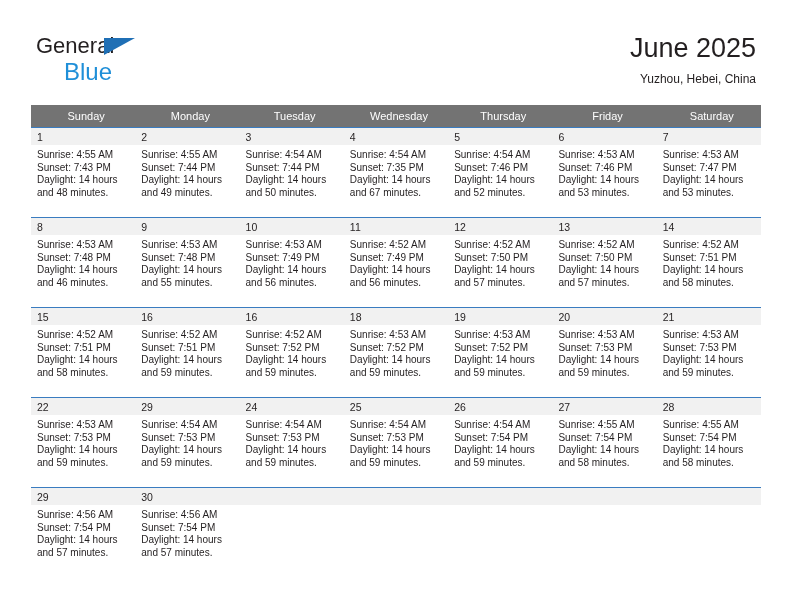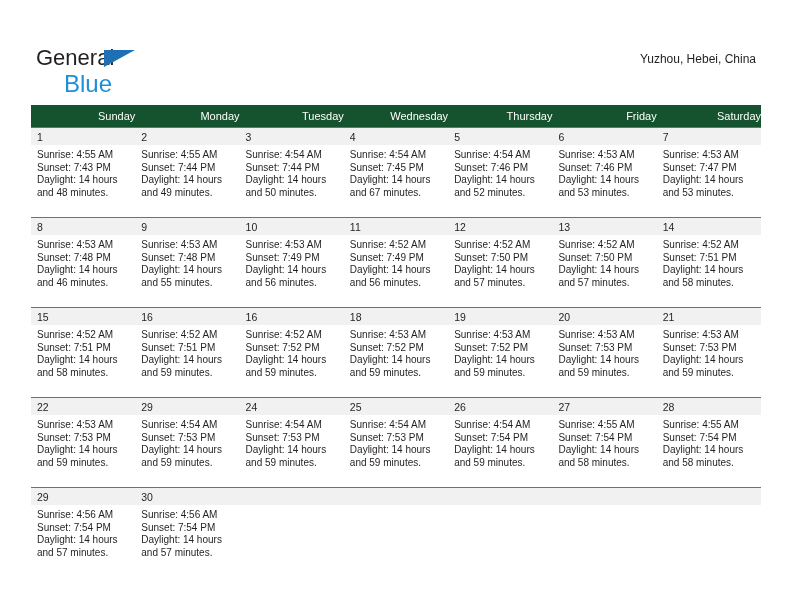--- a/index.html
+++ b/index.html
@@ -20,21 +20,21 @@
   .page {
     width: 792px;
     height: 612px;
     position: relative;
   }
 
   
   .header {
     position: absolute;
     left: 0;
-    top: 12px;
+    top: 0;
     width: 792px;
     height: 100px;
   }
 
   .logo {
     position: absolute;
     left: 36px;
     top: 35px;
     width: 200px;
     height: 50px;
@@ -93,25 +93,25 @@
   .calendar {
     position: absolute;
     left: 31px;
     top: 105px;
     width: 730px;
     border-collapse: collapse;
     table-layout: fixed;
   }
 
   .dow-row th {
-    background: #14532d;
+    background: #737373;
     color: #ffffff;
     font-size: 11px;
     font-weight: normal;
-    text-align: right;
+    text-align: center;
     padding: 5px 0 5px 6px;
     height: 19px;
     border: none;
   }
 
   .week-row {
     height: 90px;
   }
 
   .day-cell {
@@ -151,20 +151,21 @@
 
   <div class="header">
 
     <div class="logo">
       <span class="logo-row1">General</span>
       <span class="logo-tri"></span>
       <span class="logo-row2">Blue</span>
     </div>
 
     <div class="title-block">
+      <div class="cal-title">June 2025</div>
       <div class="cal-subtitle">Yuzhou, Hebei, China</div>
     </div>
 
   </div>
 
   <table class="calendar">
     <thead>
       <tr class="dow-row">
         <th>Sunday</th>
         <th>Monday</th>
@@ -201,21 +202,21 @@
               <div>Sunrise: 4:54 AM</div>
               <div>Sunset: 7:44 PM</div>
               <div>Daylight: 14 hours</div>
               <div>and 50 minutes.</div>
             </div>
           </td>
           <td class="day-cell">
             <div class="daynum-band">4</div>
             <div class="day-body">
               <div>Sunrise: 4:54 AM</div>
-              <div>Sunset: 7:45 PM</div>
+              <div>Sunset: 7:35 PM</div>
               <div>Daylight: 14 hours</div>
               <div>and 67 minutes.</div>
             </div>
           </td>
           <td class="day-cell">
             <div class="daynum-band">5</div>
             <div class="day-body">
               <div>Sunrise: 4:54 AM</div>
               <div>Sunset: 7:46 PM</div>
               <div>Daylight: 14 hours</div>

